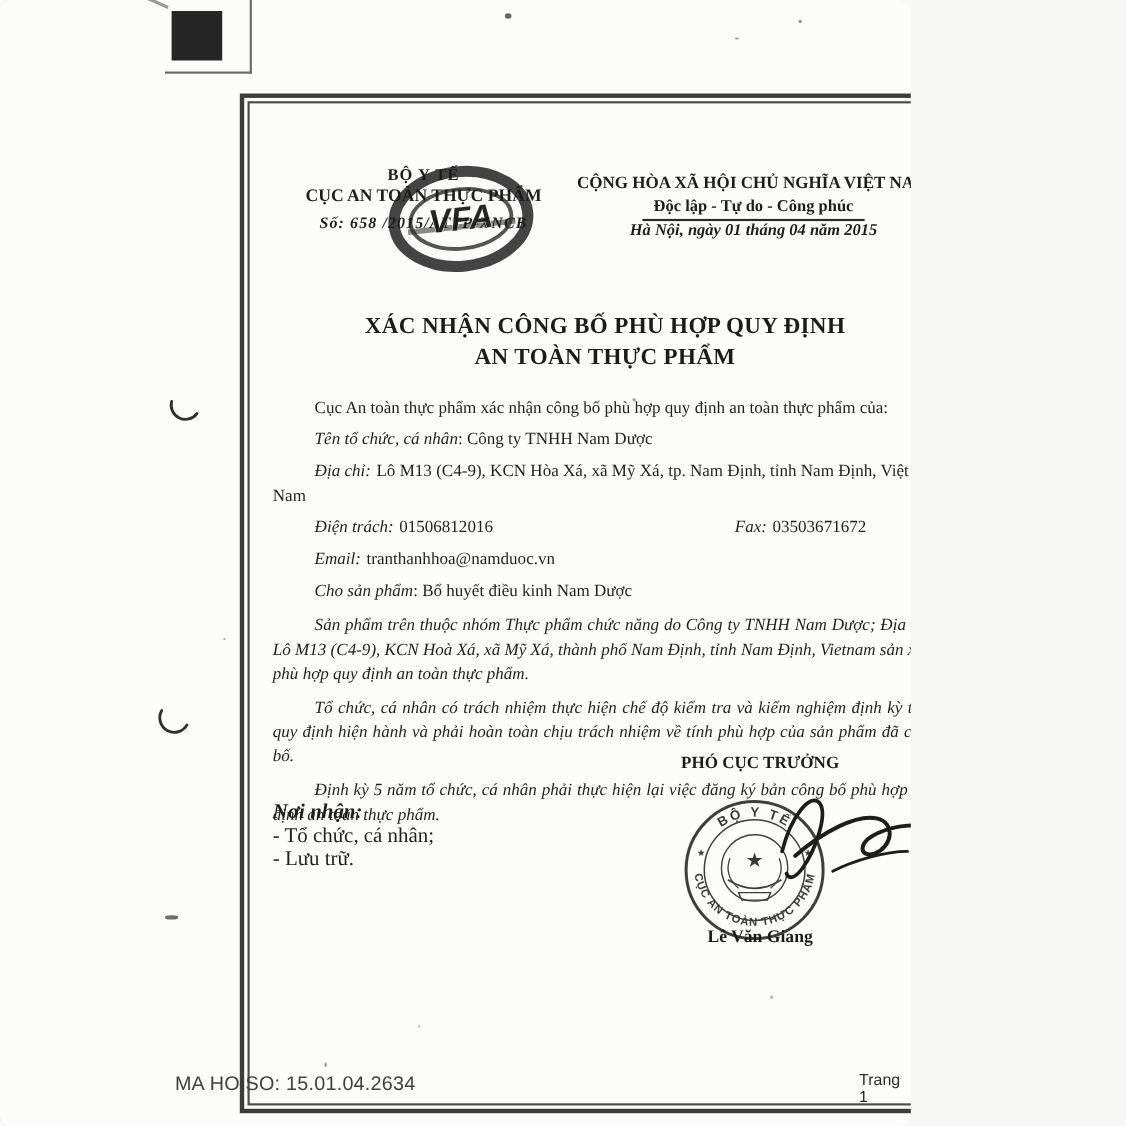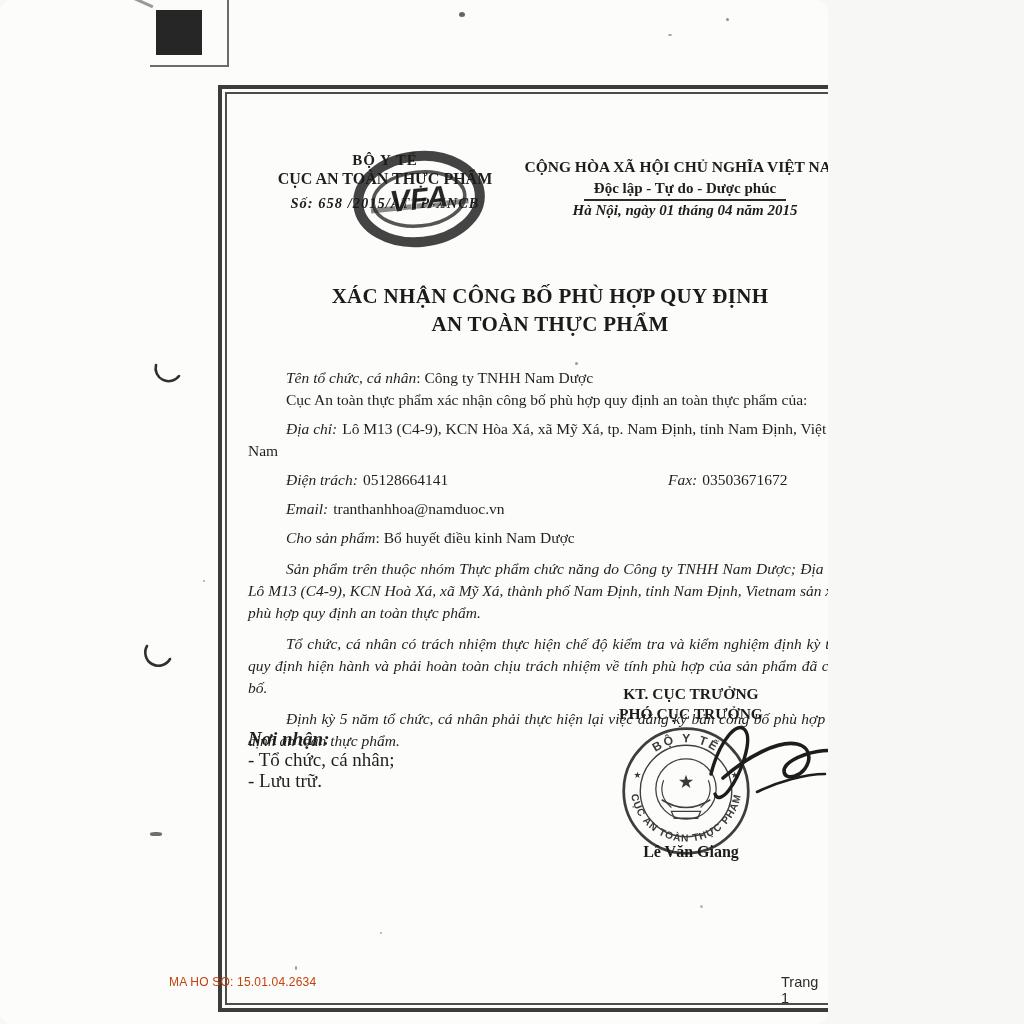--- a/index.html
+++ b/index.html
@@ -48,21 +48,21 @@
   .rec-heading{font-weight:bold;font-style:italic;}
 
   
   .sign-block{position:absolute;left:558px;top:684px;width:266px;text-align:center;color:#1c1c1c;}
   .sign-title{font-size:15.5px;font-weight:bold;line-height:20px;}
   .sign-name{position:absolute;left:558px;top:843px;width:266px;text-align:center;font-size:16px;font-weight:bold;color:#1b1b1b;}
   .seal-svg{position:absolute;left:613px;top:718px;width:146px;height:146px;opacity:.88;}
   .sig-svg{position:absolute;left:693px;top:712px;width:160px;height:110px;}
 
   
-  .footer-code{position:absolute;left:169px;top:975px;font-family:"Liberation Sans",sans-serif;font-size:12px;color:#c2410c;z-index:6;letter-spacing:.2px;}
+  .footer-code{position:absolute;left:159px;top:975px;font-family:"Liberation Sans",sans-serif;font-size:18px;color:#404040;z-index:6;letter-spacing:.2px;}
   .footer-page{position:absolute;left:781px;top:974px;font-family:"Liberation Sans",sans-serif;font-size:14.5px;color:#2c2c2c;z-index:6;}
 
   
   .speck{position:absolute;background:#4a4a4a;border-radius:50%;}
   .hole{position:absolute;}
 </style>
 </head>
 <body>
 
 <div id="scan">
@@ -91,55 +91,54 @@
 
   <svg class="vfa-stamp" viewBox="0 0 142 106">
     <ellipse cx="71" cy="53" rx="61" ry="43" fill="none" stroke="#1b1b1b" stroke-width="10" opacity="0.88"></ellipse>
     <ellipse cx="71" cy="53" rx="46" ry="27" fill="none" stroke="#1b1b1b" stroke-width="3.5" opacity="0.8"></ellipse>
     <line x1="22" y1="60" x2="120" y2="60" stroke="#1b1b1b" stroke-width="5" opacity="0.55"></line>
     <text x="71" y="63" text-anchor="middle" font-family="Liberation Sans, sans-serif" font-size="30" font-weight="bold" font-style="italic" fill="#161616" stroke="#f2f2ee" stroke-width="0.9" paint-order="stroke">VFA</text>
   </svg>
 
   <div class="hdr-right">
     <div class="hr-nation">CỘNG HÒA XÃ HỘI CHỦ NGHĨA VIỆT NAM</div>
-    <div><span class="hr-motto">Độc lập - Tự do - Dược phúc</span></div>
+    <div><span class="hr-motto">Độc lập - Tự do - Công phúc</span></div>
     <div class="hr-date">Hà Nội, ngày 01 tháng 04 năm 2015</div>
   </div>
 
   <div class="doc-title">
     <div>XÁC NHẬN CÔNG BỐ PHÙ HỢP QUY ĐỊNH</div>
     <div>AN TOÀN THỰC PHẨM</div>
   </div>
 
   <div class="body-flow">
+    <p class="indent">Cục An toàn thực phẩm xác nhận công bố phù hợp quy định an toàn thực phẩm của:</p>
+
     <p class="indent mt"><span class="lbl">Tên tổ chức, cá nhân</span><span>: Công ty TNHH Nam Dược</span></p>
-
-    <p class="indent">Cục An toàn thực phẩm xác nhận công bố phù hợp quy định an toàn thực phẩm của:</p>
 
     <p class="indent mt"><span class="lbl">Địa chỉ:</span><span class="val">Lô M13 (C4-9), KCN Hòa Xá, xã Mỹ Xá, tp. Nam Định, tỉnh Nam Định, Việt Nam</span></p>
 
-    <p class="indent mt row-phone"><span class="lbl">Điện trách:</span><span class="val">05128664141</span><span class="fax-cell"><span class="lbl">Fax:</span><span class="val">03503671672</span></span></p>
+    <p class="indent mt row-phone"><span class="lbl">Điện trách:</span><span class="val">01506812016</span><span class="fax-cell"><span class="lbl">Fax:</span><span class="val">03503671672</span></span></p>
 
     <p class="indent mt"><span class="lbl">Email:</span><span class="val">tranthanhhoa@namduoc.vn</span></p>
 
     <p class="indent mt"><span class="lbl">Cho sản phẩm</span><span>: Bổ huyết điều kinh Nam Dược</span></p>
 
     <p class="indent just mtp">Sản phẩm trên thuộc nhóm Thực phẩm chức năng do Công ty TNHH Nam Dược; Địa chỉ: Lô M13 (C4-9), KCN Hoà Xá, xã Mỹ Xá, thành phố Nam Định, tỉnh Nam Định, Vietnam sản xuất phù hợp quy định an toàn thực phẩm.</p>
     <p class="indent just mtp">Tổ chức, cá nhân có trách nhiệm thực hiện chế độ kiểm tra và kiểm nghiệm định kỳ theo quy định hiện hành và phải hoàn toàn chịu trách nhiệm về tính phù hợp của sản phẩm đã công bố.</p>
     <p class="indent just mtp">Định kỳ 5 năm tổ chức, cá nhân phải thực hiện lại việc đăng ký bản công bố phù hợp quy định an toàn thực phẩm.</p>
   </div>
 
   <div class="recipients">
     <div class="rec-heading">Nơi nhận:</div>
     <div>- Tổ chức, cá nhân;</div>
     <div>- Lưu trữ.</div>
   </div>
 
   <div class="sign-block">
-    <div class="sign-title">KT. CỤC TRƯỞNG</div>
     <div class="sign-title">PHÓ CỤC TRƯỞNG</div>
   </div>
 
   <svg class="seal-svg" viewBox="0 0 150 150">
     <defs>
       <path id="arcTop" d="M 22,78 A 53,53 0 0 1 128,78" fill="none"></path>
       <path id="arcBot" d="M 18,70 A 57,57 0 0 0 132,70" fill="none"></path>
     </defs>
     <circle cx="75" cy="75" r="64" fill="none" stroke="#242424" stroke-width="2.8"></circle>
     <circle cx="75" cy="75" r="47" fill="none" stroke="#242424" stroke-width="1.4"></circle>

